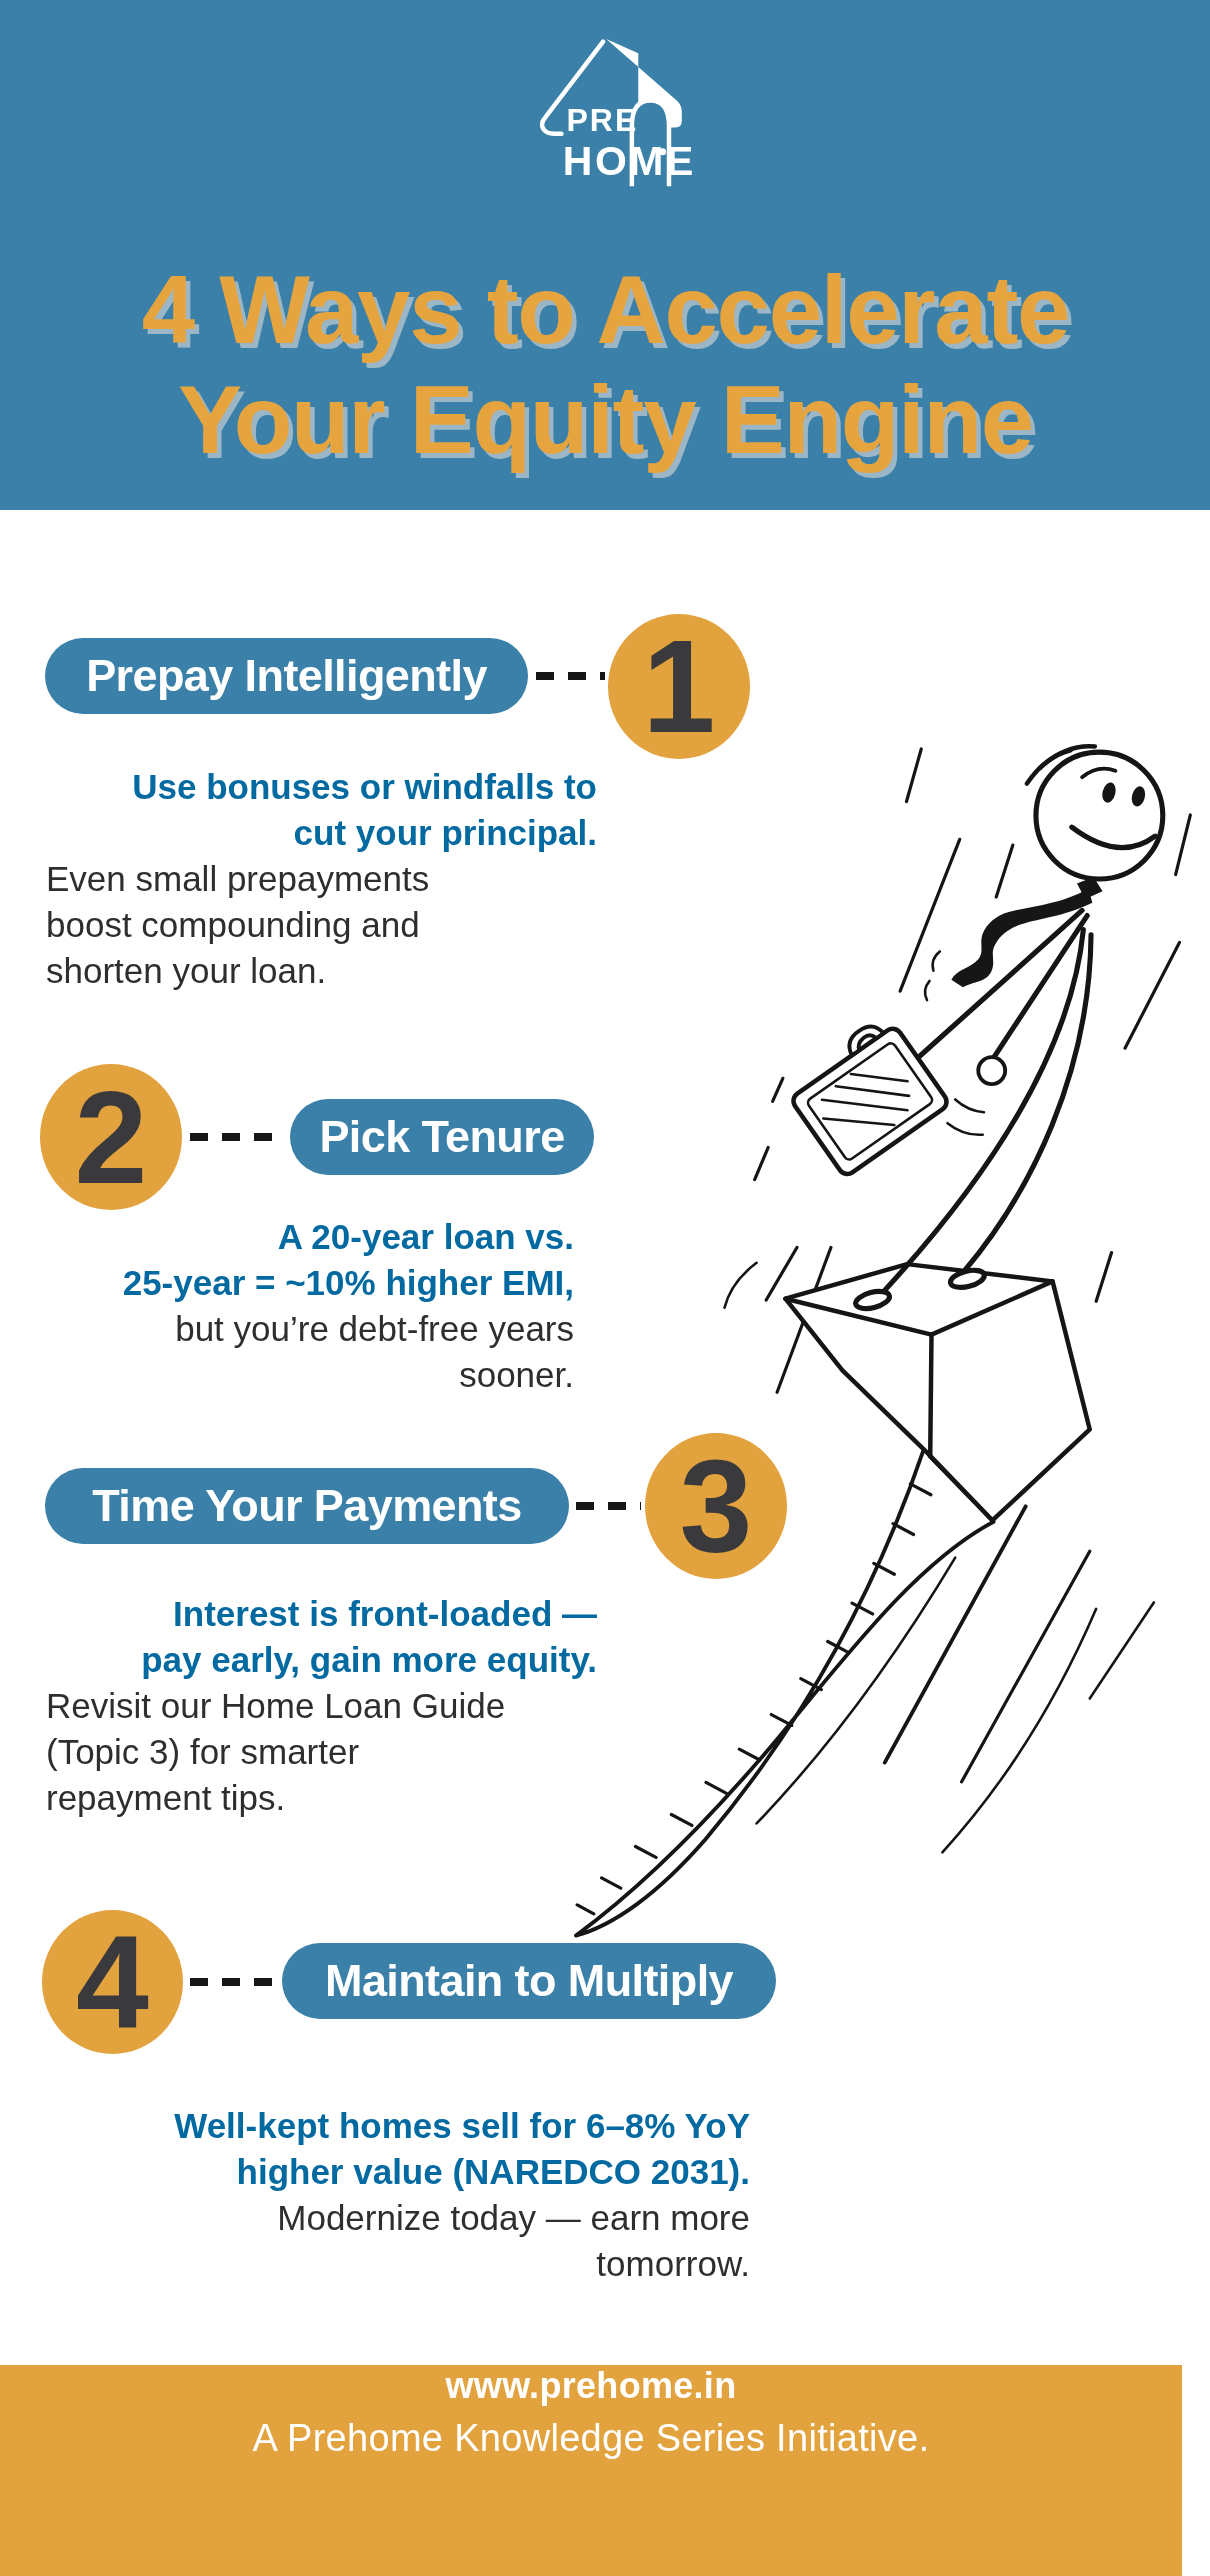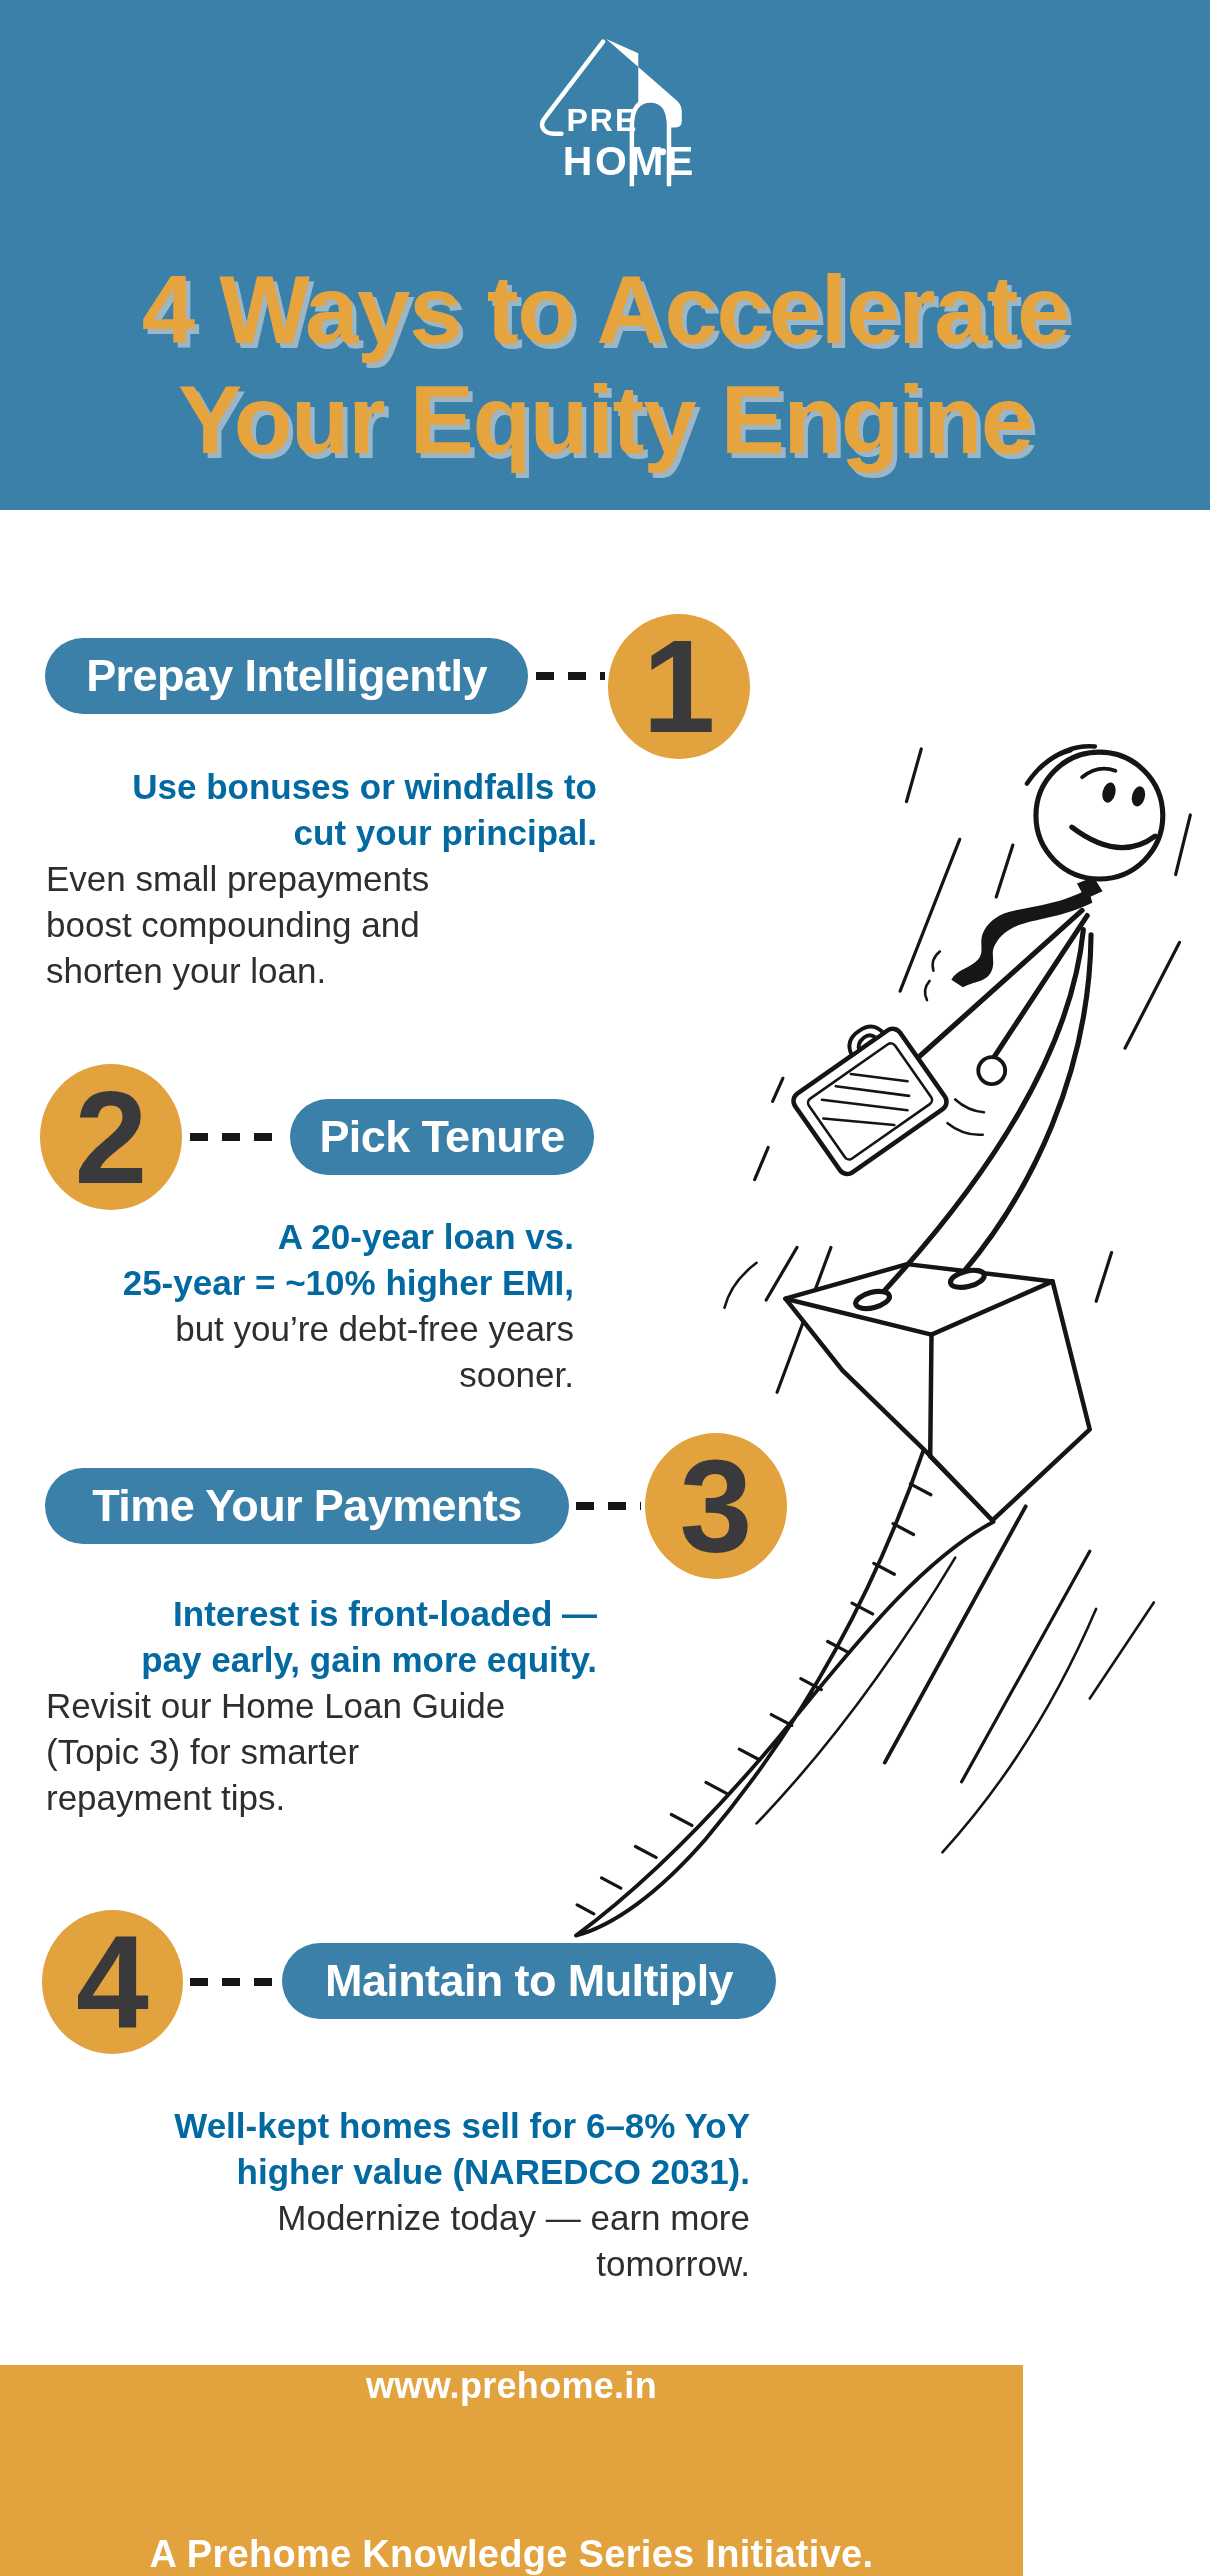--- a/index.html
+++ b/index.html
@@ -49,26 +49,26 @@
   #badge-3{left:645px;top:1433px;width:142px;height:146px;}
   #desc-3{left:46px;top:1591px;width:551px;}
   #badge-4{left:42px;top:1910px;width:141px;height:144px;}
   #dash-4{left:190px;top:1978px;width:96px;}
   #pill-4{left:282px;top:1943px;width:494px;}
   #desc-4{left:45px;top:2059px;width:705px;margin-top:44px;}
   
   .illustration{position:absolute;left:545px;top:699px;width:666px;height:1243px;z-index:1;}
   
   .footer{
-    position:absolute;left:0;top:2365px;width:1023px;height:211px;background:#E2A23E;
-    display:flex;flex-direction:column;align-items:center;justify-content:space-between;gap:10.3px;
+    position:absolute;left:0;top:2365px;width:1182px;height:211px;background:#E2A23E;
+    display:flex;flex-direction:column;align-items:center;justify-content:flex-start;gap:10.3px;
     color:#ffffff;text-align:center;
   }
   .footer .site{font-size:36px;font-weight:700;letter-spacing:0.3px;}
-  .footer .tagline{font-size:38px;font-weight:700;letter-spacing:0.3px;margin-top:44px;}
+  .footer .tagline{font-size:38px;font-weight:400;letter-spacing:0.3px;}
 </style>
 </head>
 <body>
 
 <div class="page">
 
   <header class="hero">
     <svg class="logo" viewBox="0 0 300 315">
 
       <path d="M 152,42 L 262,138 Q 270,145 270,156 L 270,170 Q 270,180 260,180 L 246,180 L 246,230 Q 246,240 236,240 L 202,240 L 202,64 Z" fill="#ffffff"></path>

